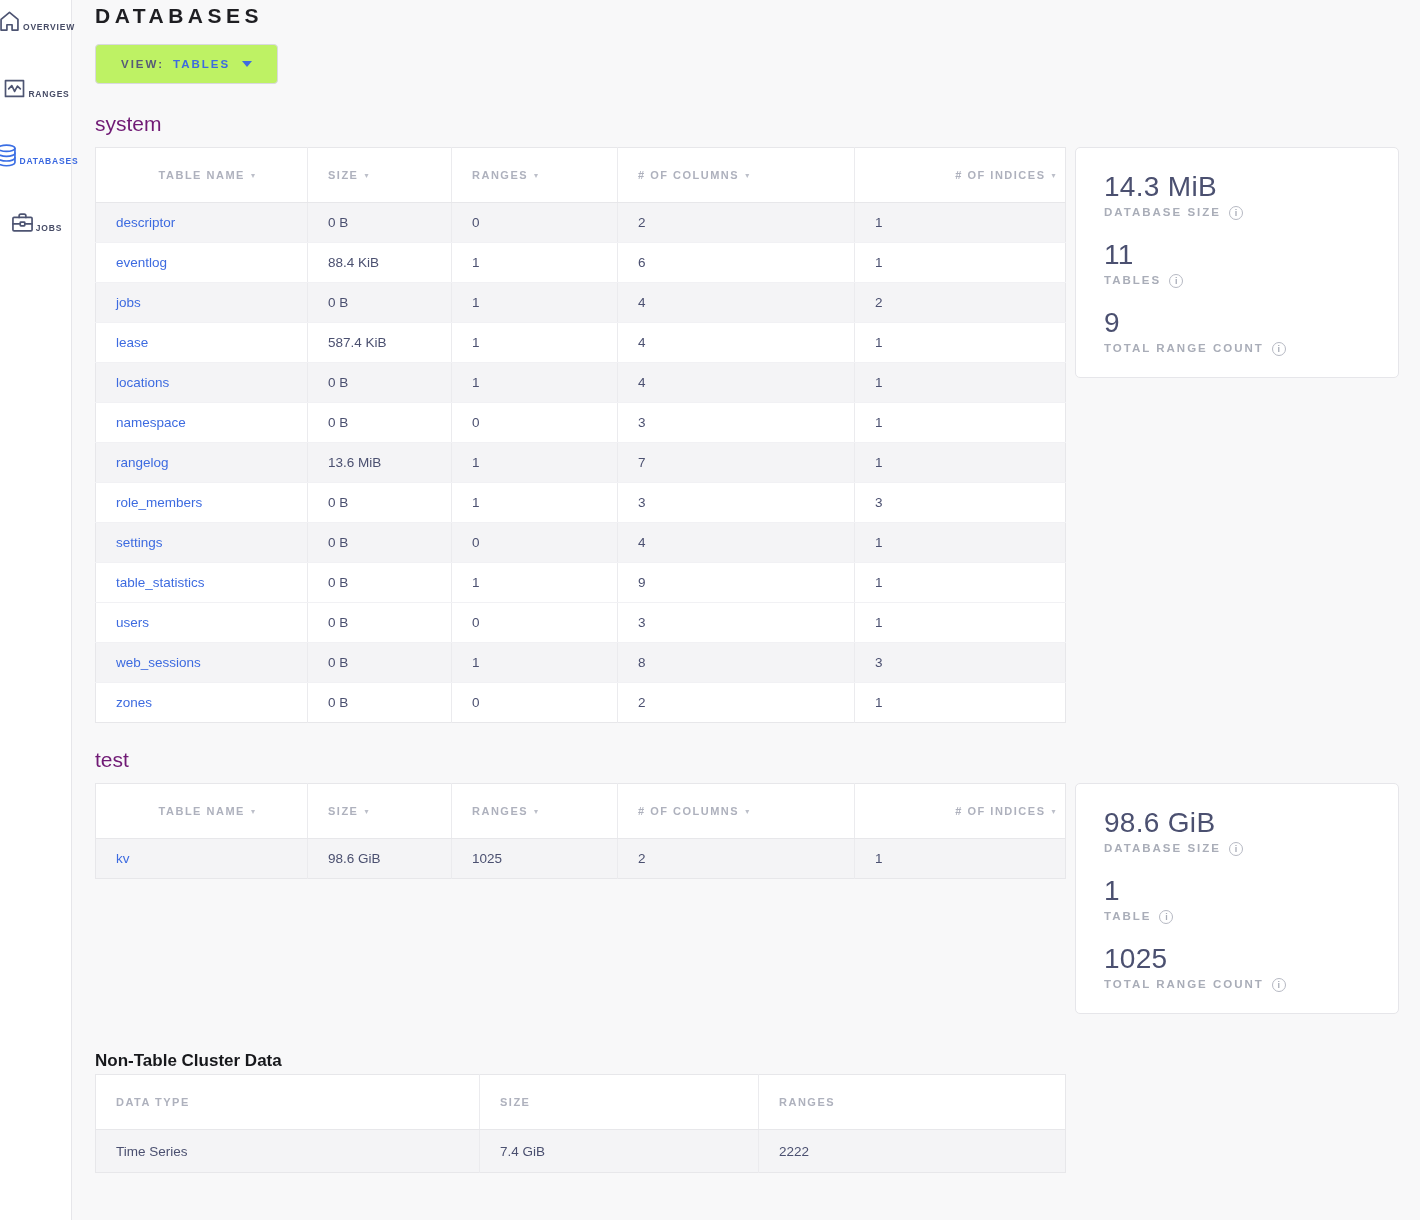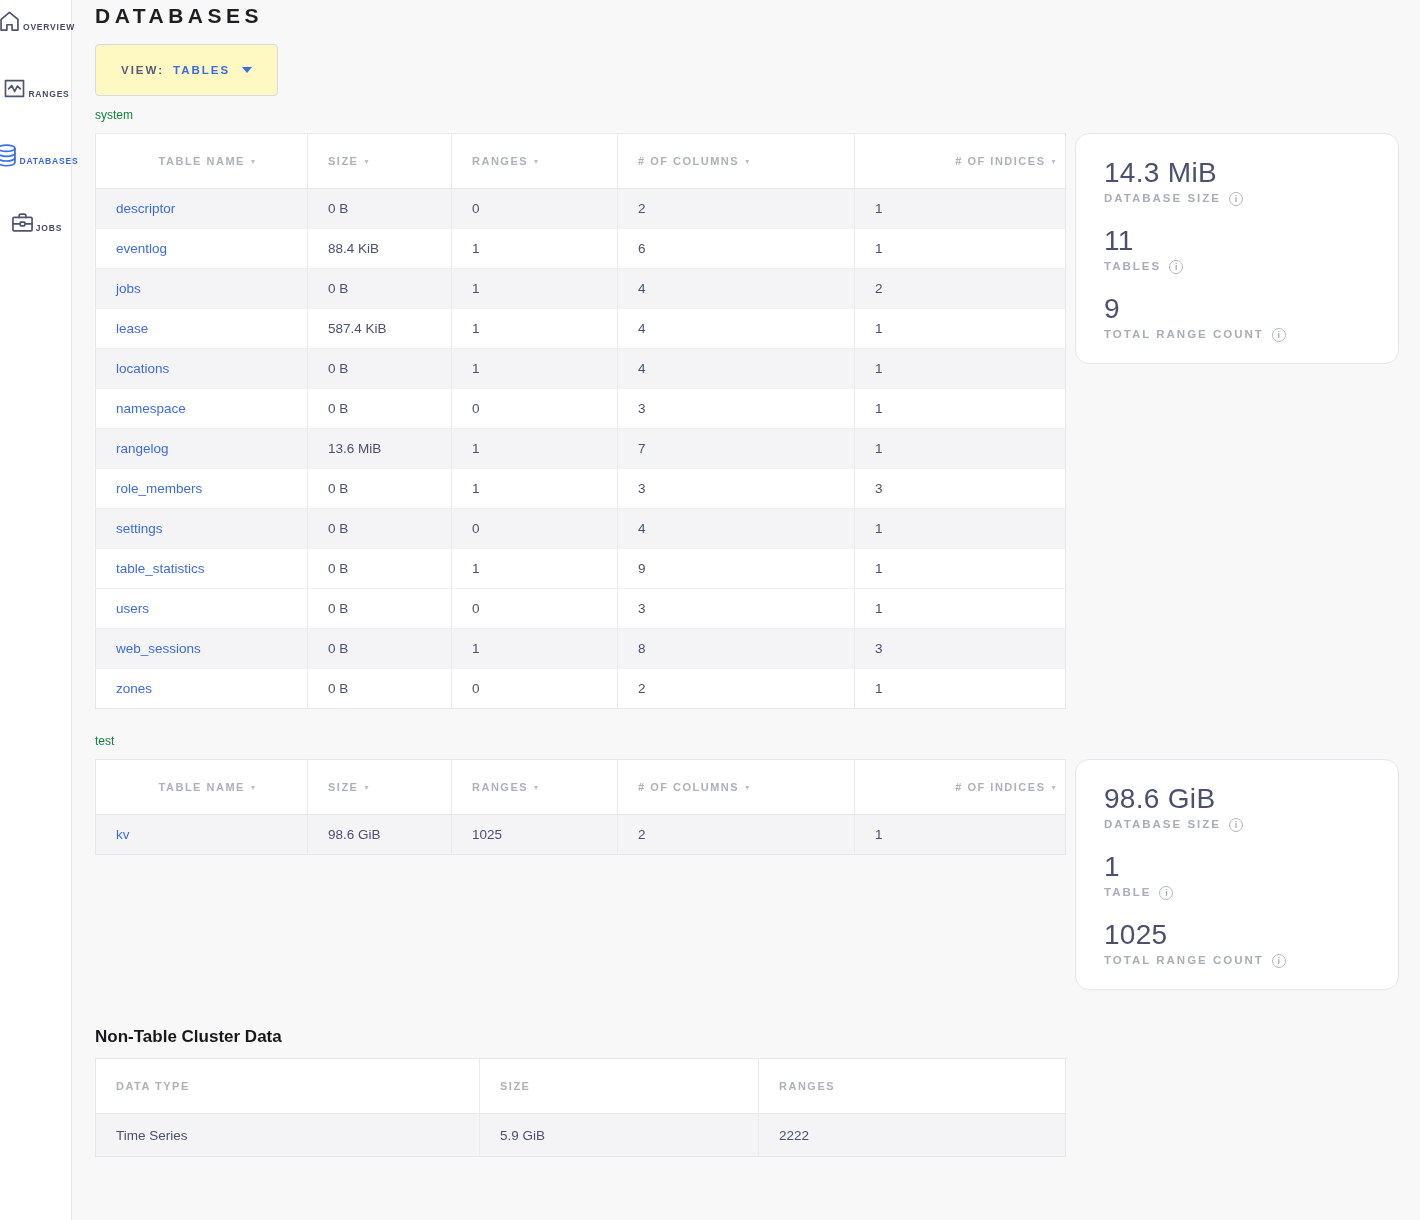--- a/index.html
+++ b/index.html
@@ -20,29 +20,29 @@
   .side-item { display:flex; flex-direction:row; align-items:center; margin-bottom:36px; cursor:pointer; }
   .side-item svg { width:27px; height:27px; stroke:#4d5472; fill:none; stroke-width:1.5; stroke-linejoin:round; stroke-linecap:round; }
   .side-item.active svg { stroke:#3a6ee4; }
   .side-label { margin-top:7px; font-size:8.5px; font-weight:700; letter-spacing:0.8px; color:#474c66; }
   .side-item.active .side-label { color:#3a68e0; }
   
   .main { flex:1; padding:2px 22px 0 23px; }
   .page-title { font-size:21px; font-weight:600; letter-spacing:4.5px; color:#1e1e22; line-height:27px; }
   .view-dropdown {
     margin-top:15px; display:inline-flex; align-items:center;
-    height:52px; padding:0 25px; background:#fef9c3;
+    height:40px; padding:0 25px; background:#bef264;
     border:1px solid #d9d9df; border-radius:4px; cursor:pointer;
     font-size:11.5px; font-weight:700; letter-spacing:2px;
   }
   .view-label { color:#565b78; margin-right:9px; }
   .view-value { color:#3d6be0; }
   .view-caret { width:0; height:0; margin-left:12px; border-left:5px solid transparent; border-right:5px solid transparent; border-top:6px solid #3d6be0; }
-  .db-name { margin:12px 0 11px; font-size:12px; font-weight:400; color:#15803d; }
-  .nt-title { margin:37px 0 11px; font-size:17px; font-weight:600; color:#17181c; }
+  .db-name { margin:28px 0 11px; font-size:21px; font-weight:400; color:#701a75; }
+  .nt-title { margin:37px 0 3px; font-size:17px; font-weight:600; color:#17181c; }
   .db-section { display:flex; align-items:flex-start; }
   
   table { border-collapse:collapse; table-layout:fixed; background:#fff; border:1px solid #e7e7ea; width:970px; }
   th {
     height:55px; padding:0 8px 0 20px; text-align:left; vertical-align:middle;
     background:#fff; font-size:11px; font-weight:700; letter-spacing:1.5px;
     color:#aeb1bd; white-space:nowrap; overflow:hidden;
     border-right:1px solid #ebebee; border-bottom:1px solid #e7e7ea;
   }
   th:last-child, td:last-child { border-right:none; }
@@ -59,21 +59,21 @@
   .cell-link { color:#3d6be0; cursor:pointer; }
   
   .db-table th:nth-child(1){width:212px;text-align:center;} .db-table th:nth-child(2){width:144px;}
   .db-table th:nth-child(3){width:166px;} .db-table th:nth-child(4){width:237px;}
   .db-table th:nth-child(5){width:211px;text-align:right;}
   .nt-table th:nth-child(1){width:384px;} .nt-table th:nth-child(2){width:279px;}
   .nt-table th:nth-child(3){width:307px;}
   
   .summary-card {
     width:324px; margin-left:9px; background:#fff;
-    border:1px solid #e6e6ea; border-radius:14px;
+    border:1px solid #e6e6ea; border-radius:5px;
     padding:21px 28px 4px;
   }
   .stat { margin-bottom:17px; }
   .stat-value { font-size:28px; font-weight:500; color:#4b5070; letter-spacing:0.3px; line-height:35px; }
   .stat-label { display:flex; align-items:flex-start; margin-top:2px; font-size:11.5px; font-weight:600; letter-spacing:2px; color:#a9adb8; }
   .info-icon {
     display:inline-block; width:14px; height:14px; margin-left:8px;
     border:1px solid #b6b9c3; border-radius:50%;
     font-size:9px; line-height:12px; text-align:center; color:#a9adb8; letter-spacing:0;
   }
@@ -319,19 +319,19 @@
       <thead>
         <tr>
           <th><span>DATA TYPE</span></th>
           <th><span>SIZE</span></th>
           <th><span>RANGES</span></th>
         </tr>
       </thead>
       <tbody>
         <tr class="row-odd">
           <td>Time Series</td>
-          <td>5.9 GiB</td>
+          <td>7.4 GiB</td>
           <td>2222</td>
         </tr>
       </tbody>
     </table>
 
 </main>
 
 </body></html>

